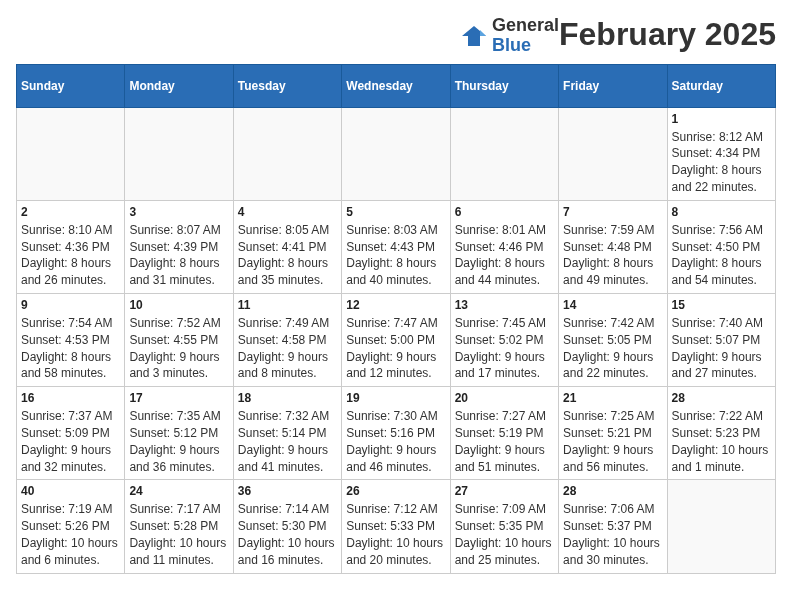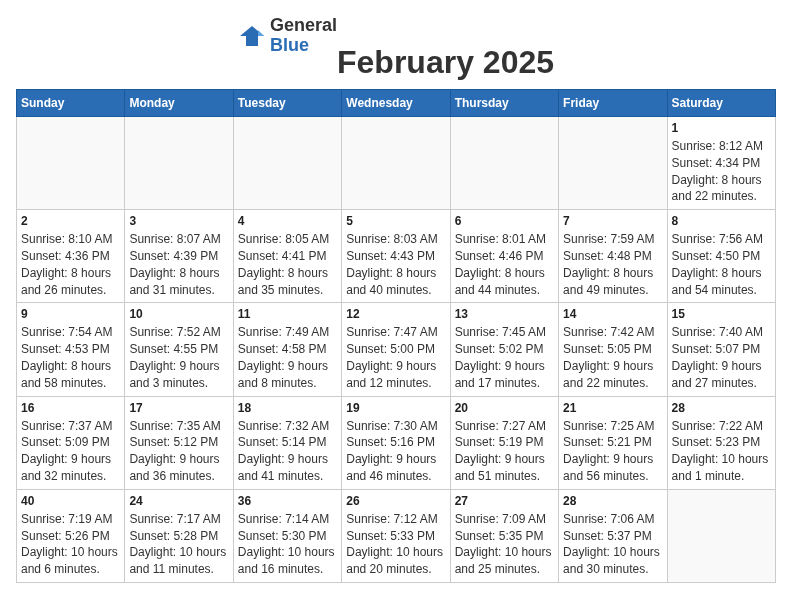--- a/index.html
+++ b/index.html
@@ -5,21 +5,21 @@
     * { box-sizing: border-box; margin: 0; padding: 0; }
     body {
       font-family: Arial, sans-serif;
       background: #fff;
       width: 792px;
       min-height: 612px;
       padding: 16px;
     }
     .header-area {
       display: flex;
-      justify-content: center;
+      justify-content: flex-end;
       align-items: flex-start;
       margin-bottom: 8px;
     }
     .logo {
       display: flex;
       align-items: center;
       gap: 4px;
     }
     .logo-text {
       font-size: 18px;
@@ -27,40 +27,39 @@
       line-height: 1.1;
     }
     .logo-text .general { color: #333; }
     .logo-text .blue { color: #2a6db5; }
     .logo-icon {
       width: 28px;
       height: 28px;
     }
     .title-area {
       text-align: right;
-      margin-top: 28px;
     }
     .month-title {
       font-size: 32px;
       font-weight: bold;
       color: #333;
     }
     .location-title {
       font-size: 14px;
       color: #555;
     }
     .calendar {
       width: 100%;
       border-collapse: collapse;
       font-size: 11px;
     }
     .calendar th {
       background: #2a6db5;
       color: #fff;
-      padding: 6px 4px;
+      padding: 14px 4px;
       text-align: left;
       font-size: 12px;
       font-weight: bold;
       border: 1px solid #1a5a9a;
     }
     .calendar td {
       border: 1px solid #ccc;
       vertical-align: top;
       padding: 4px;
       width: 108px;

